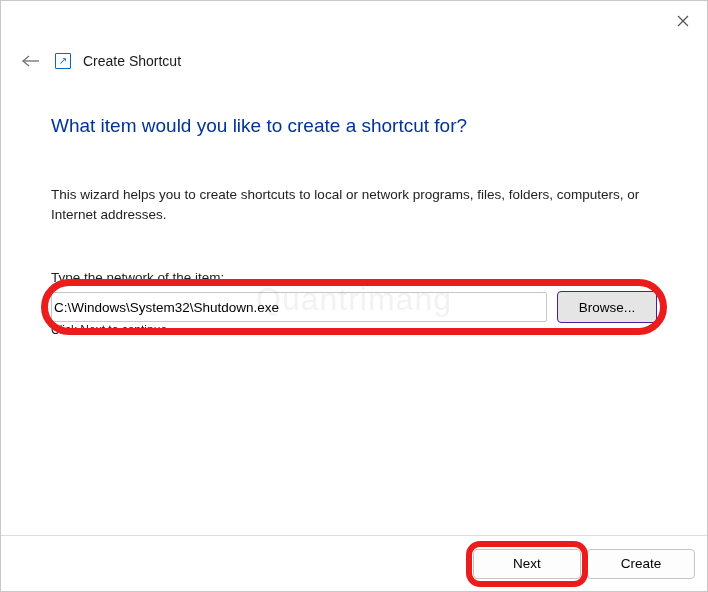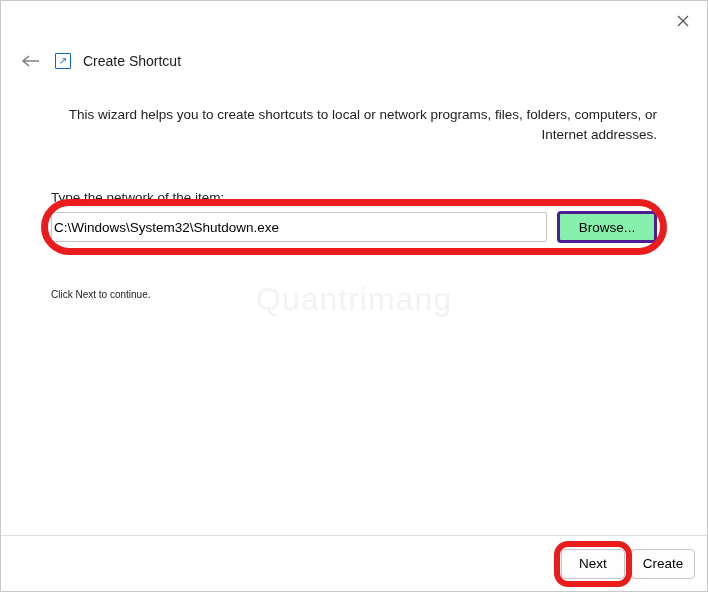--- a/index.html
+++ b/index.html
@@ -81,21 +81,20 @@
     font-size: 19px;
     font-weight: 400;
     margin-top: 10px;
     margin-bottom: 48px;
   }
   .desc {
     font-size: 13.5px;
     color: #222;
     line-height: 1.45;
     margin-bottom: 46px;
-    text-align: right;
   }
   .field-label {
     font-size: 13.5px;
     color: #222;
     margin-bottom: 6px;
   }
   .input-row {
     display: flex;
     align-items: center;
     gap: 10px;
@@ -119,47 +118,46 @@
     font-family: inherit;
     font-size: 13.5px;
     padding: 0 2px;
     background: #fff;
     outline: none;
     border-radius: 2px;
   }
   .browse-btn {
     width: 100px;
     height: 32px;
-    background: #86efac;
-    border: 3px solid #4c1d95;
+    background: #e5e5e5;
+    border: 1px solid #4c1d95;
     border-radius: 4px;
     font-family: inherit;
     font-size: 13.5px;
     cursor: pointer;
   }
   .continue-text {
-    margin-top: 46px;
-    font-size: 10px;
+    font-size: 12px;
   }
   .footer {
     position: absolute;
     bottom: 0;
     left: 0;
     right: 0;
     height: 56px;
     border-top: 1px solid #dcdcdc;
     display: flex;
     align-items: center;
     justify-content: flex-end;
     padding-right: 12px;
     gap: 6px;
     background: #fff;
   }
   .footer-btn {
-    width: 64px;
+    width: 108px;
     height: 30px;
     border: 1px solid #c5c5c5;
     border-radius: 4px;
     background: #fdfdfd;
     font-family: inherit;
     font-size: 13.5px;
     cursor: pointer;
   }
   .next-wrap {
     position: relative;
@@ -207,20 +205,21 @@
       <svg width="20" height="14" viewBox="0 0 20 14" fill="none" stroke="#777" stroke-width="1.4">
         <line x1="2" y1="7" x2="18" y2="7"></line>
         <polyline points="8,2 2,7 8,12"></polyline>
       </svg>
     </div>
     <div class="shortcut-icon"></div>
     <div class="header-title">Create Shortcut</div>
   </div>
 
   <div class="content">
+    <h1 class="big-title">What item would you like to create a shortcut for?</h1>
     <p class="desc">This wizard helps you to create shortcuts to local or network programs, files, folders, computers, or Internet addresses.</p>
     <div class="field-label">Type the network of the item:</div>
     <div class="input-row">
       <div class="highlight-input"></div>
       <input class="loc-input" type="text" value="C:\Windows\System32\Shutdown.exe" style="">
       <button class="browse-btn">Browse...</button>
     </div>
     <p class="continue-text">Click Next to continue.</p>
   </div>
 

